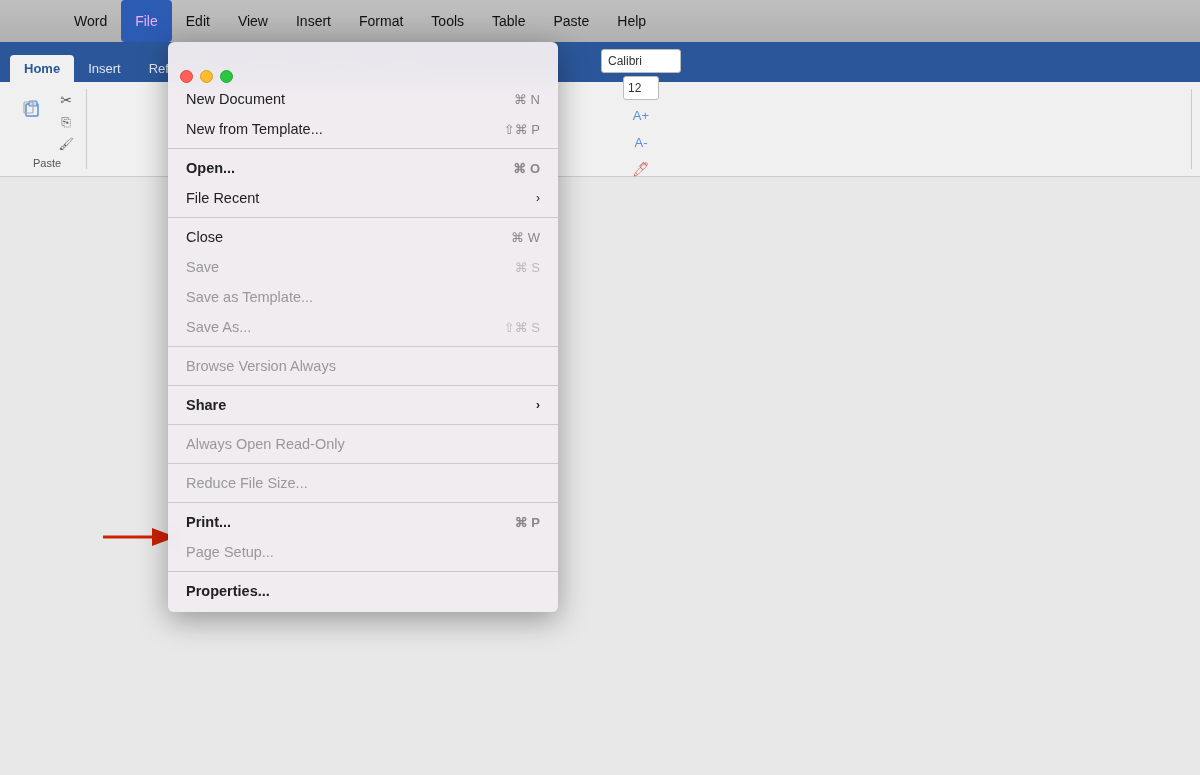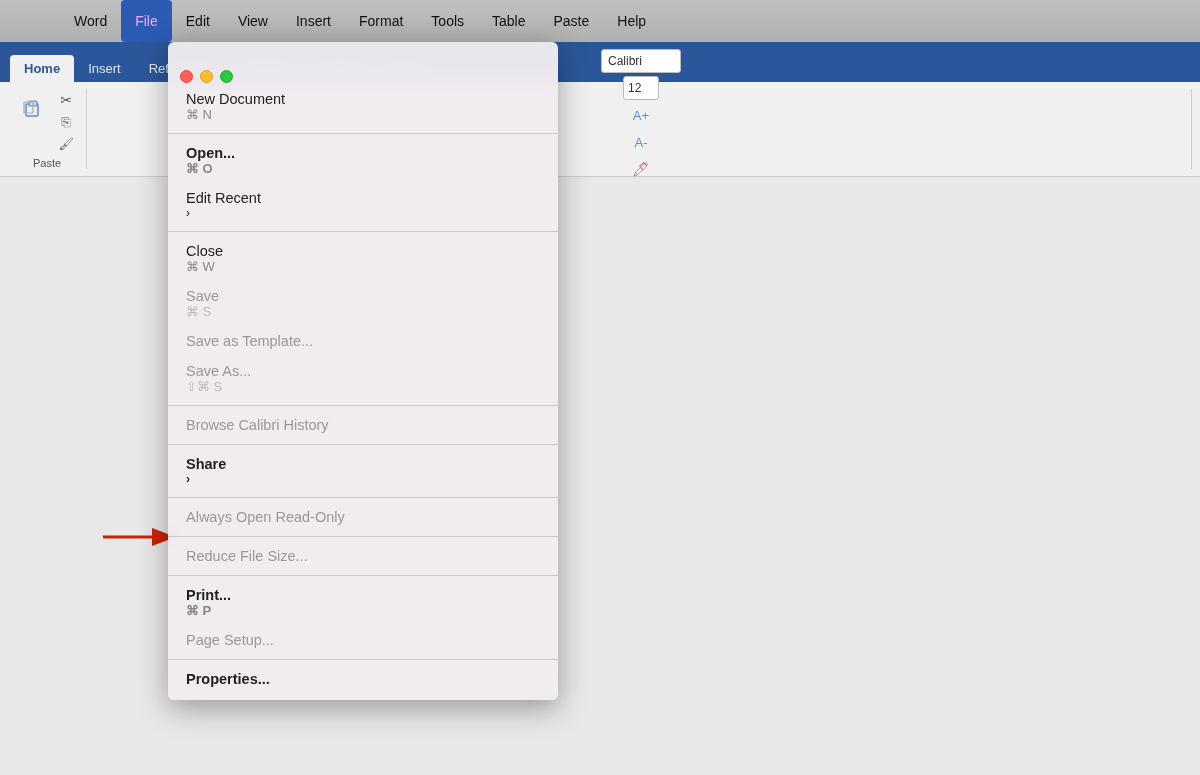--- a/index.html
+++ b/index.html
@@ -128,26 +128,26 @@
       width: 390px;
       background: rgba(240, 235, 240, 0.97);
       border-radius: 6px;
       box-shadow: 0 8px 30px rgba(0,0,0,0.35);
       z-index: 100;
       padding: 6px 0;
       backdrop-filter: blur(10px);
     }
     .menu-item {
       display: flex;
+      align-items: center;
       justify-content: space-between;
       padding: 7px 18px;
       font-size: 14.5px;
       color: #222;
       cursor: default;
-      flex-direction: column;
     }
     .menu-item.disabled { color: #999; }
     .menu-item .shortcut {
       color: #888;
       font-size: 13px;
     }
     .menu-item.disabled .shortcut { color: #bbb; }
     .menu-separator {
       height: 1px;
       background: rgba(0,0,0,0.15);
@@ -273,48 +273,52 @@
   <div class="tl-btn tl-min"></div>
   <div class="tl-btn tl-max"></div>
 </div>
 
 <div class="dropdown-menu" id="dropdown-menu">
     <div style="height: 36px;"></div>
     <div class="menu-item">
       <span>New Document</span>
       <span class="shortcut">⌘ N</span>
     </div>
+    <div class="menu-item">
+      <span>New from Template...</span>
+      <span class="shortcut">⇧⌘ P</span>
+    </div>
     <div class="menu-separator"></div>
     <div class="menu-item bold-item">
       <span>Open...</span>
       <span class="shortcut">⌘ O</span>
     </div>
     <div class="menu-item">
-      <span>Edit Recent</span>
+      <span>File Recent</span>
       <span class="chevron">›</span>
     </div>
     <div class="menu-separator"></div>
     <div class="menu-item">
       <span>Close</span>
       <span class="shortcut">⌘ W</span>
     </div>
     <div class="menu-item disabled">
       <span>Save</span>
       <span class="shortcut">⌘ S</span>
     </div>
     <div class="menu-item disabled">
       <span>Save as Template...</span>
     </div>
     <div class="menu-item disabled">
       <span>Save As...</span>
       <span class="shortcut">⇧⌘ S</span>
     </div>
     <div class="menu-separator"></div>
     <div class="menu-item disabled">
-      <span>Browse Calibri History</span>
+      <span>Browse Version Always</span>
     </div>
     <div class="menu-separator"></div>
     <div class="menu-item bold-item">
       <span>Share</span>
       <span class="chevron">›</span>
     </div>
     <div class="menu-separator"></div>
     <div class="menu-item disabled">
       <span>Always Open Read-Only</span>
     </div>

